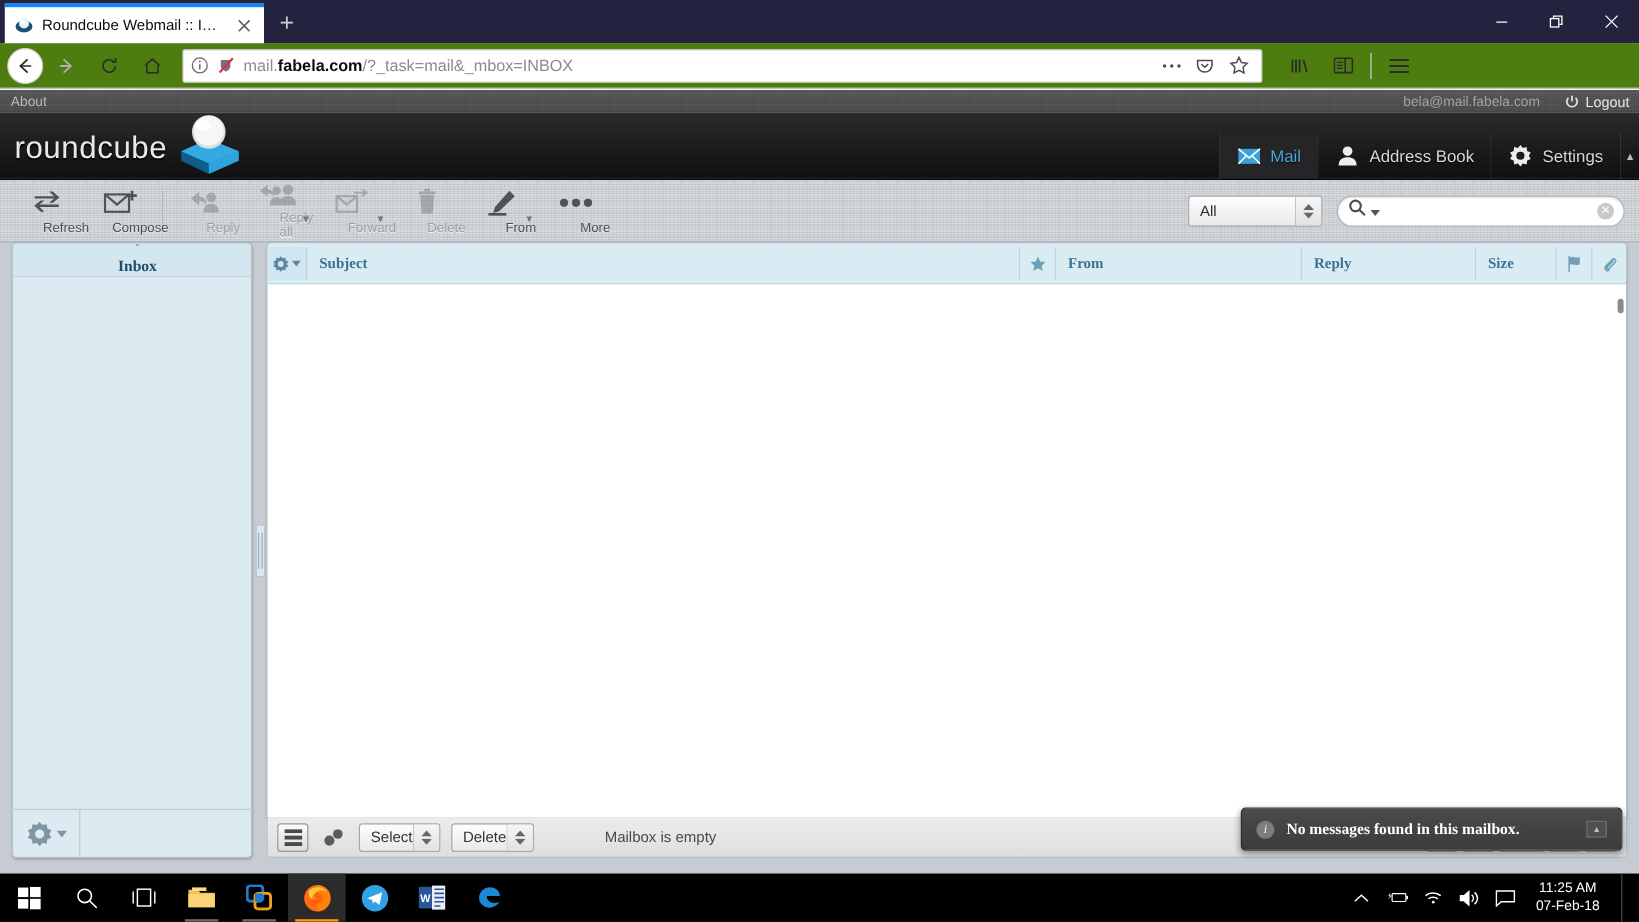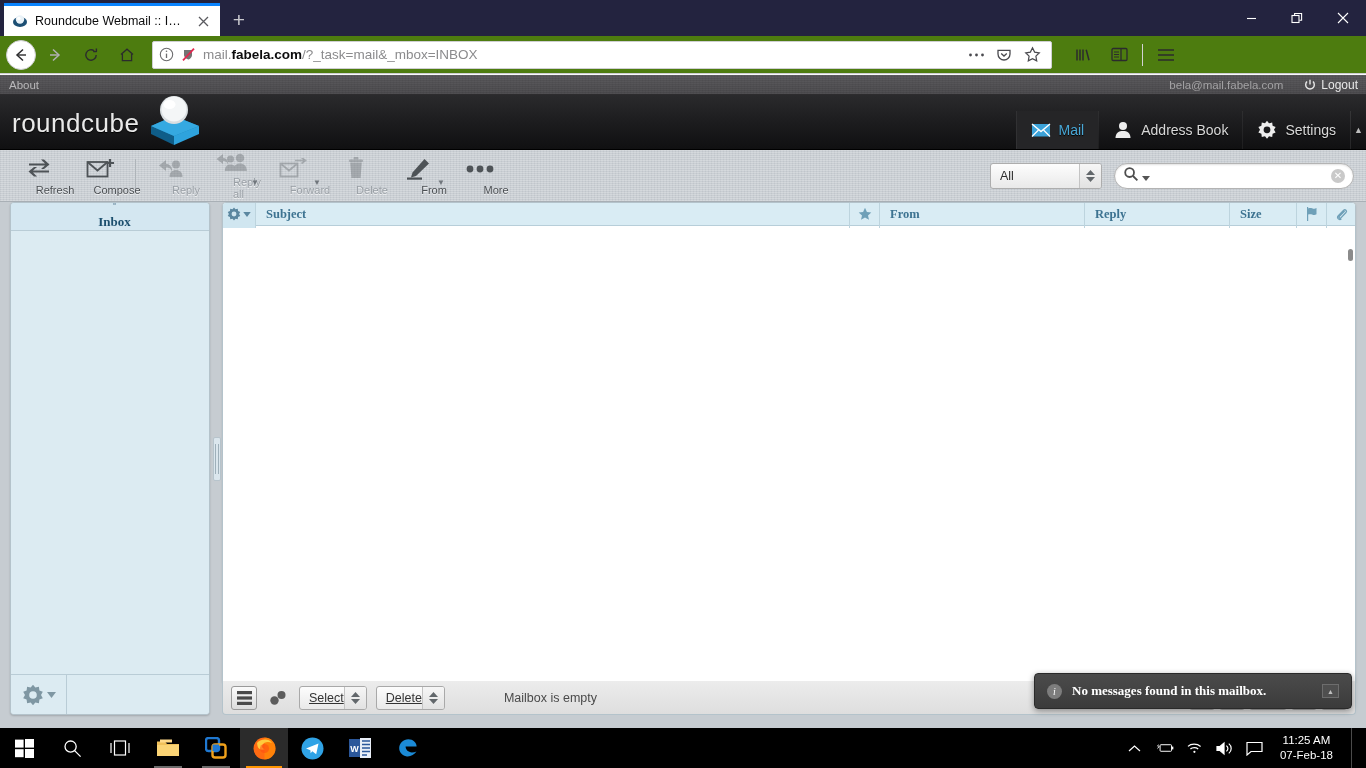--- a/index.html
+++ b/index.html
@@ -188,21 +188,21 @@
     display: flex; align-items: center; justify-content: center; gap: 2px;
   }
   .splitter-grip i { width: 1px; height: 30px; background: #9fb0ba; display: block; }
 
   .maillist {
     position: absolute; left: 222px; right: 10px; top: 0; bottom: 46px;
     background: #fff; border: 1px solid #b4c3cb; border-radius: 4px 4px 0 0;
     overflow: hidden; box-shadow: 0 1px 2px rgba(0,0,0,.12);
   }
   .list-head {
-    height: 23px; background: #d9ecf4; border-bottom: 1px solid #b7ced9;
+    height: 34px; background: #d9ecf4; border-bottom: 1px solid #b7ced9;
     display: flex; align-items: center; font-size: 12.5px; font-weight: bold;
     color: #3d7391; font-family: "Liberation Serif", serif;
   }
   .lh-gear {
     width: 33px; height: 27px; display: flex; align-items: center; justify-content: center; gap: 2px;
     border-right: 1px solid #bdd4de; background: #d0e6f0;
   }
   .lh-cell { padding-left: 10px; height: 27px; display: flex; align-items: center; border-right: 1px solid #bdd4de; }
   .lh-subject { flex: 1; }
   .lh-star { width: 30px; justify-content: center; padding-left: 0; }
@@ -219,21 +219,21 @@
     border: 1px solid #b4c3cb; border-top: 0; border-radius: 0 0 4px 4px;
     display: flex; align-items: center; padding: 0 8px; gap: 9px;
   }
   .lf-btn {
     width: 26px; height: 24px; border: 1px solid #9a9a9a; border-radius: 3px;
     background: linear-gradient(#fbfbfb,#dcdcdc); display: flex; align-items: center; justify-content: center;
   }
   .lf-icon { width: 24px; height: 24px; display: flex; align-items: center; justify-content: center; }
   .lf-select {
     height: 24px; background: linear-gradient(#fdfdfd,#e9e9e9); border: 1px solid #a9a9a9;
-    border-radius: 3px; display: flex; align-items: center; padding-left: 9px; font-size: 12.5px; color: #333; text-decoration: underline;
+    border-radius: 3px; display: flex; align-items: center; padding-left: 9px; font-size: 12.5px; color: #333;
   }
   .lf-select .spin { height: 22px; }
   .lf-status { font-size: 12.5px; color: #4a4a4a; margin-left: 50px; }
   .pager { margin-left: auto; display: flex; align-items: center; gap: 4px; }
   .pg {
     width: 26px; height: 24px; border: 1px solid #aaa; border-radius: 3px;
     background: linear-gradient(#fafafa,#e2e2e2); display: flex; align-items: center; justify-content: center;
     color: #9b9b9b; font-size: 10px;
   }
   .pg.num { width: 38px; color: #444; font-size: 12px; background: linear-gradient(#fff,#ededed); }

